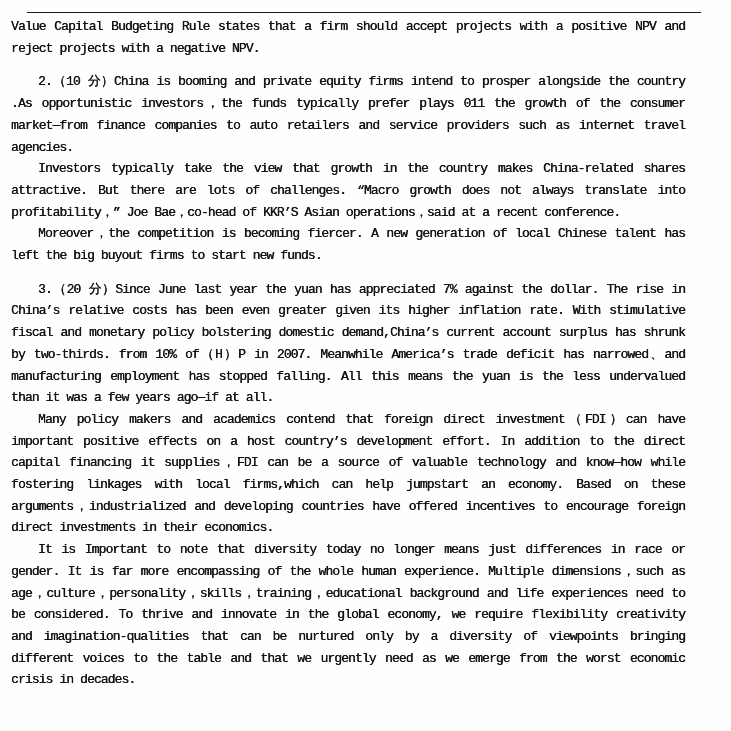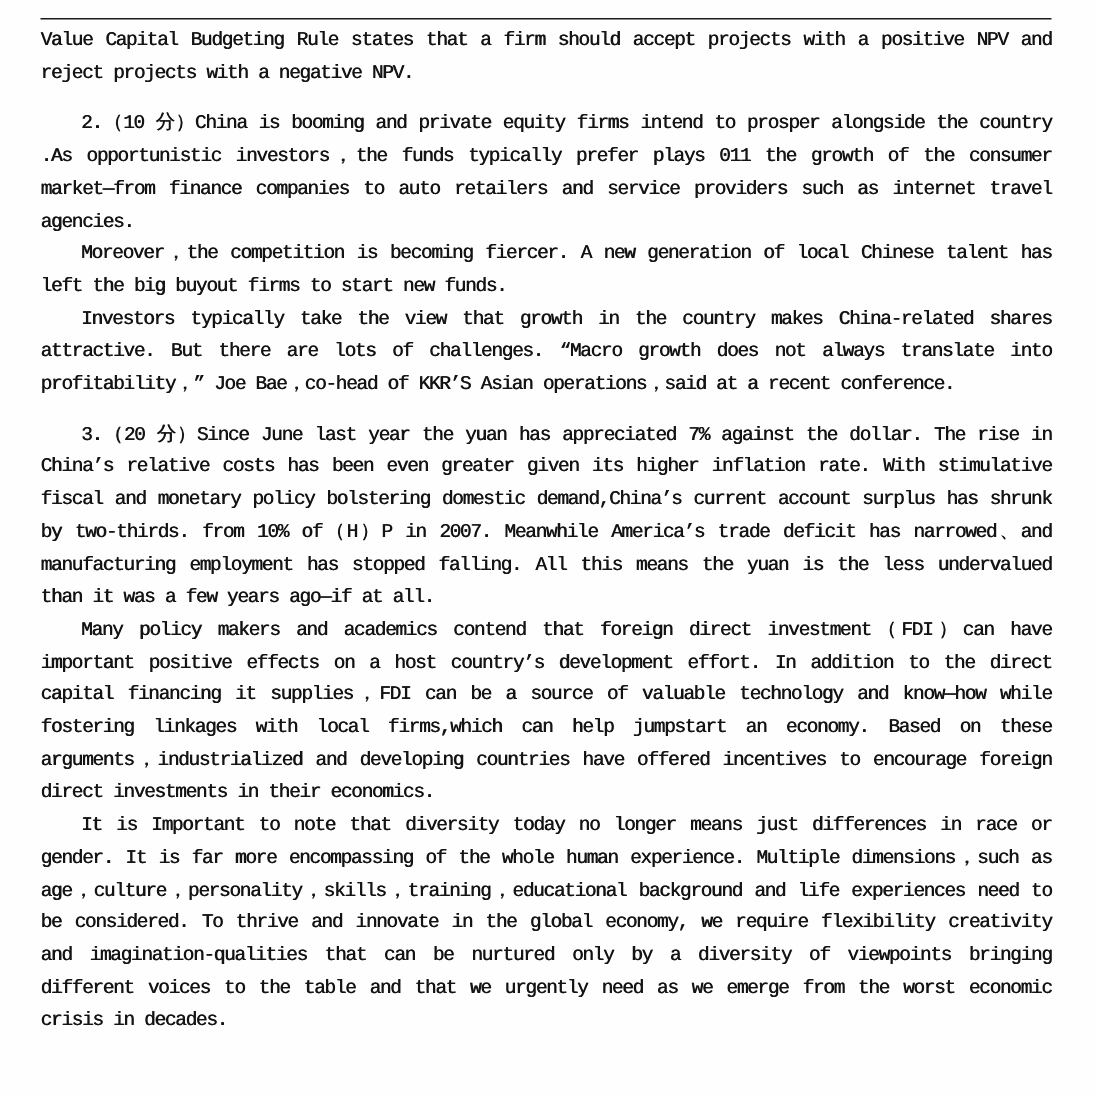--- a/index.html
+++ b/index.html
@@ -26,21 +26,21 @@
     left: 27px;
     width: 674px;
     height: 0;
     border: none;
     border-top: 1.6px solid #1b1b1b;
     margin: 0;
   }
   .doc-body {
     position: absolute;
     top: 16px;
-    left: 27px;
+    left: 11px;
     width: 674px;
     text-align: justify;
     text-shadow: 0.35px 0 0 currentColor;
   }
   .doc-body p {
     margin: 0;
     padding: 0;
   }
   .doc-body p.indent {
     text-indent: 27px;
@@ -50,19 +50,19 @@
   }
 </style>
 </head>
 <body>
 
 <div class="page">
   <hr class="top-rule">
   <main class="doc-body">
       <p>Value Capital Budgeting Rule states that a firm should accept projects with a positive NPV and reject projects with a negative NPV.</p>
       <p class="indent space-before">2.（10 分）China is booming and private equity firms intend to prosper alongside the country .As opportunistic investors，the funds typically prefer plays 011 the growth of the consumer market—from finance companies to auto retailers and service providers such as internet travel agencies.</p>
+      <p class="indent">Investors typically take the view that growth in the country makes China-related shares attractive. But there are lots of challenges. “Macro growth does not always translate into profitability，” Joe Bae，co-head of KKR’S Asian operations，said at a recent conference.</p>
       <p class="indent">Moreover，the competition is becoming fiercer. A new generation of local Chinese talent has left the big buyout firms to start new funds.</p>
-      <p class="indent">Investors typically take the view that growth in the country makes China-related shares attractive. But there are lots of challenges. “Macro growth does not always translate into profitability，” Joe Bae，co-head of KKR’S Asian operations，said at a recent conference.</p>
       <p class="indent space-before">3.（20 分）Since June last year the yuan has appreciated 7% against the dollar. The rise in China’s relative costs has been even greater given its higher inflation rate. With stimulative fiscal and monetary policy bolstering domestic demand,China’s current account surplus has shrunk by two-thirds. from 10% of（H）P in 2007. Meanwhile America’s trade deficit has narrowed、and manufacturing employment has stopped falling. All this means the yuan is the less undervalued than it was a few years ago—if at all.</p>
       <p class="indent">Many policy makers and academics contend that foreign direct investment（FDI）can have important positive effects on a host country’s development effort. In addition to the direct capital financing it supplies，FDI can be a source of valuable technology and know—how while fostering linkages with local firms,which can help jumpstart an economy. Based on these arguments，industrialized and developing countries have offered incentives to encourage foreign direct investments in their economics.</p>
       <p class="indent">It is Important to note that diversity today no longer means just differences in race or gender. It is far more encompassing of the whole human experience. Multiple dimensions，such as age，culture，personality，skills，training，educational background and life experiences need to be considered. To thrive and innovate in the global economy, we require flexibility creativity and imagination-qualities that can be nurtured only by a diversity of viewpoints bringing different voices to the table and that we urgently need as we emerge from the worst economic crisis in decades.</p>
     </main>
 </div>
 
 </body></html>

